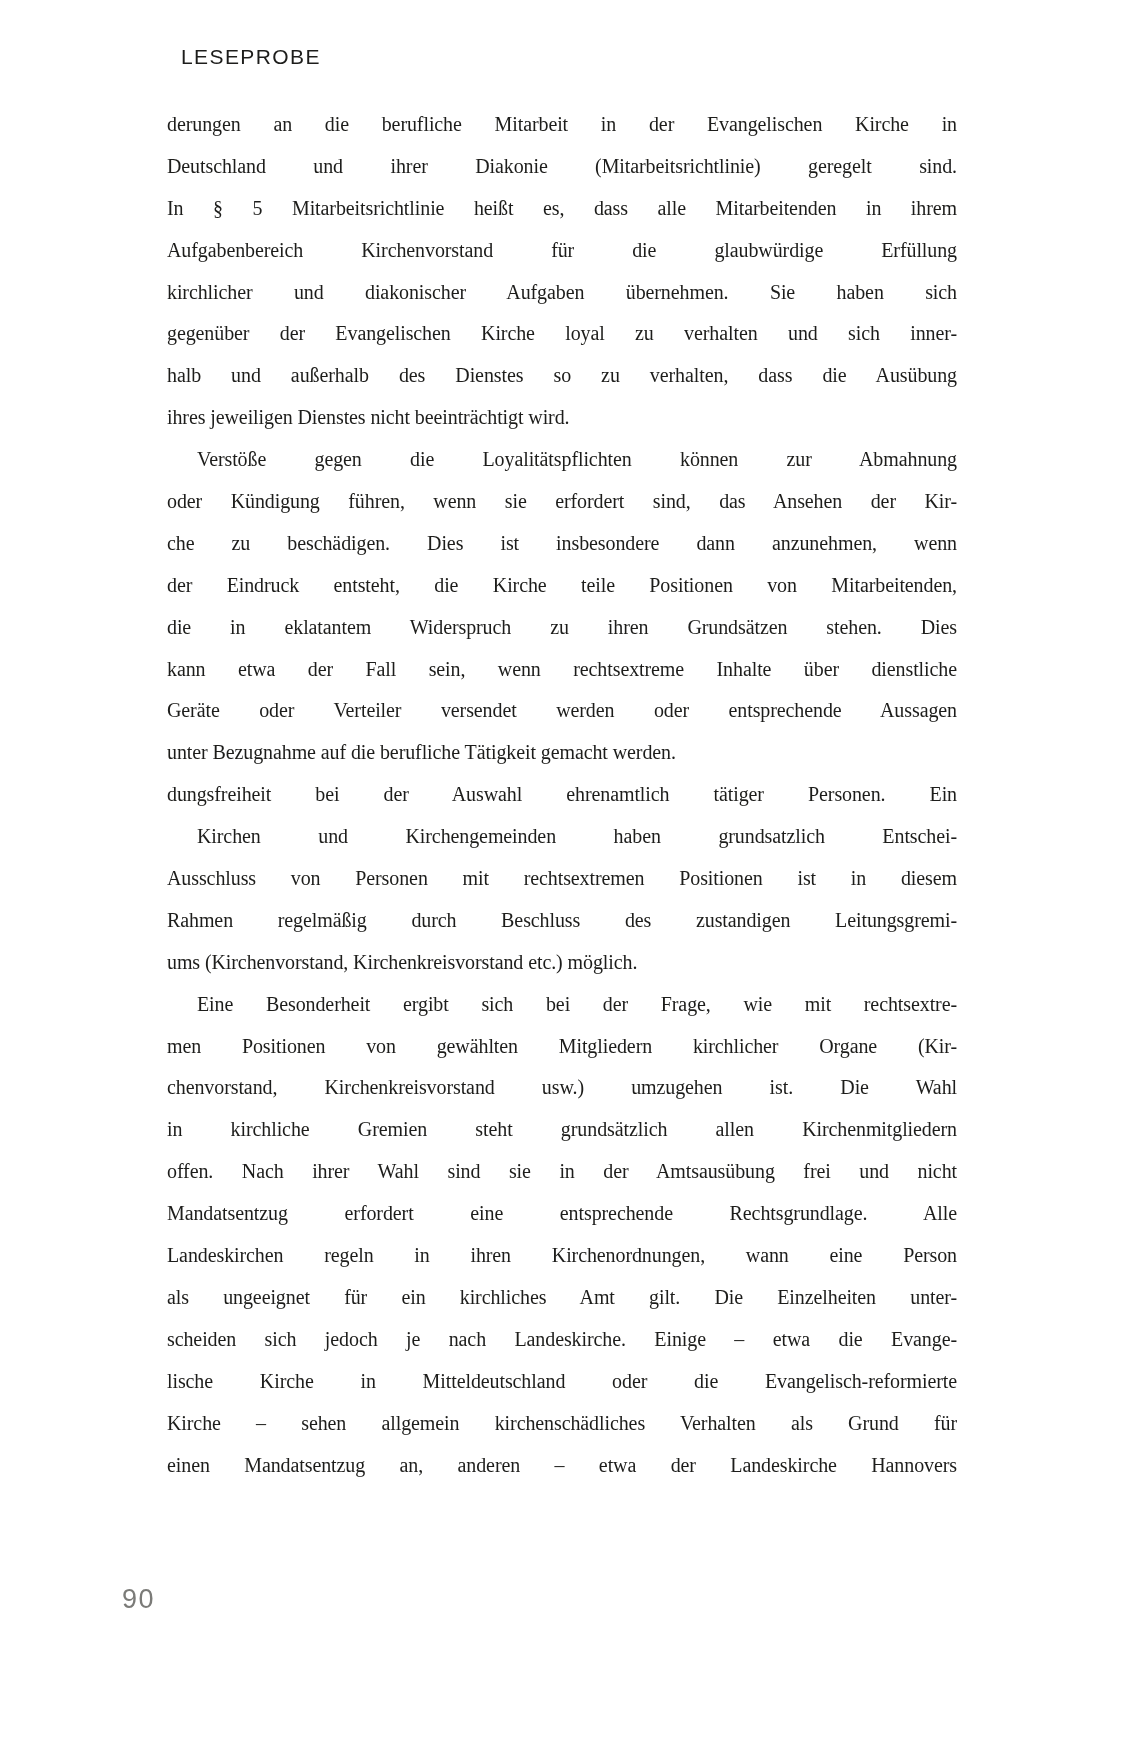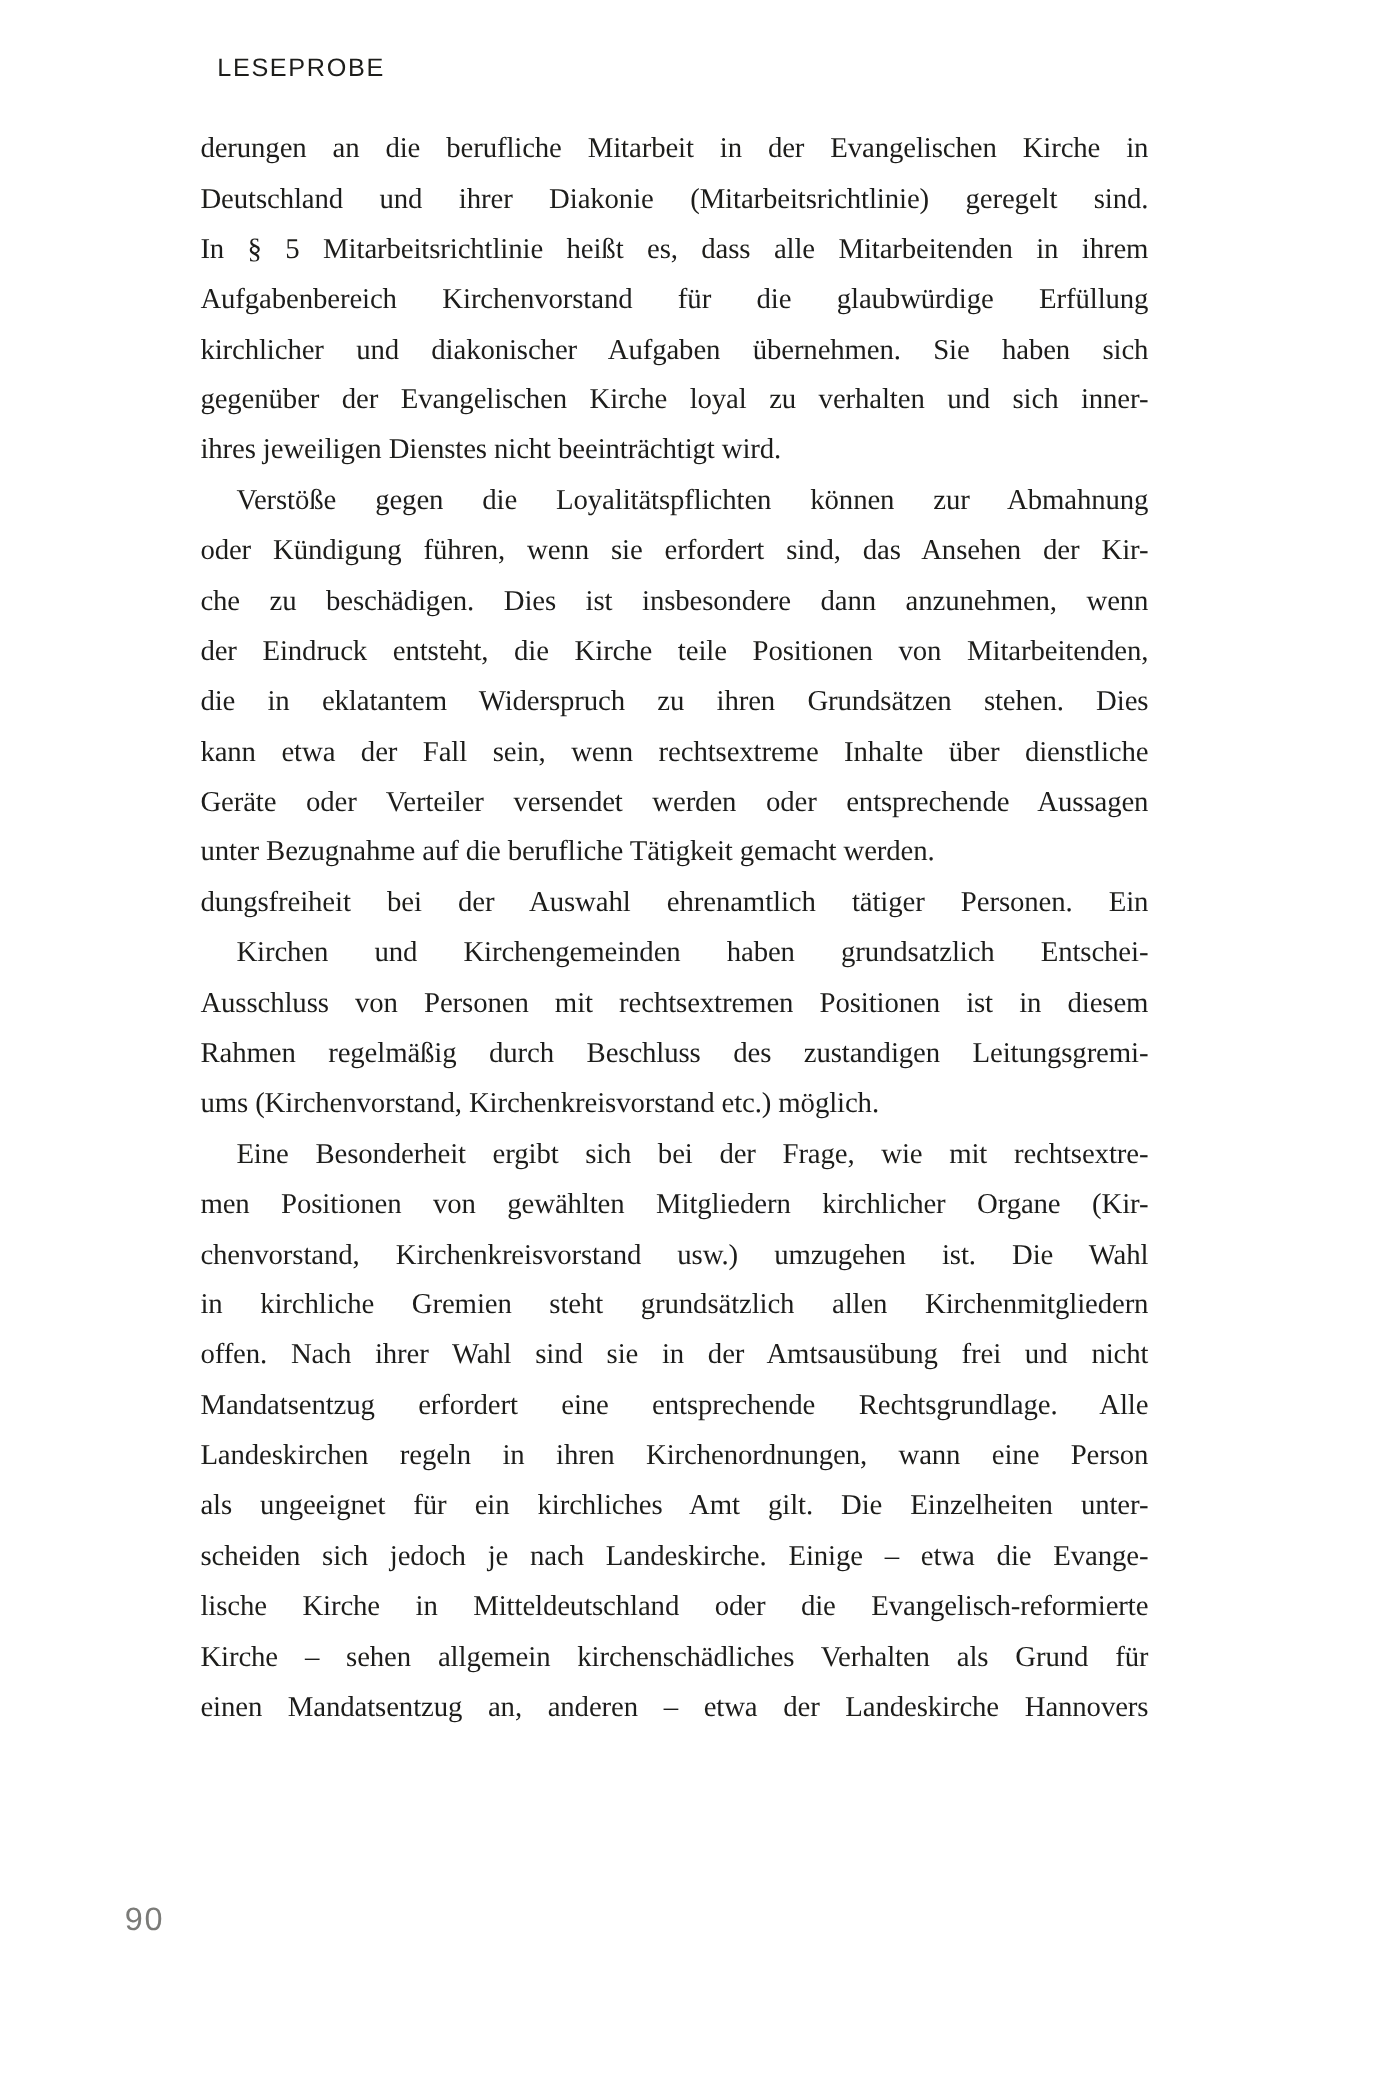--- a/index.html
+++ b/index.html
@@ -24,21 +24,21 @@
     font-size: 21px;
     font-weight: 400;
     letter-spacing: 1.4px;
     color: var(--text, #1d1d1b);
   }
   .textblock {
     position: absolute;
     left: 167px;
     top: 104px;
     width: 790px;
-    font-size: 24px;
+    font-size: 20px;
     line-height: 41.9px;
     letter-spacing: -0.1px;
   }
   .para {
     margin: 0;
     padding: 0;
   }
   .line {
     height: 41.9px;
     overflow: hidden;
@@ -46,21 +46,21 @@
     text-align-last: justify;
   }
   .line.indent {
     text-indent: 30px;
   }
   .line.last {
     text-align-last: left;
   }
   .page-number {
     position: absolute;
-    left: 104px;
+    left: 122px;
     top: 1584px;
     font-family: "Liberation Sans", sans-serif;
     font-size: 27px;
     font-weight: 400;
     letter-spacing: 1.5px;
     color: var(--pagenum, #7b7b78);
   }
 </style>
 </head>
 <body>
@@ -69,20 +69,21 @@
   <div class="header-label">LESEPROBE</div>
 
   <main class="textblock">
       <div class="para">
         <div class="line">derungen an die berufliche Mitarbeit in der Evangelischen Kirche in</div>
         <div class="line">Deutschland und ihrer Diakonie (Mitarbeitsrichtlinie) geregelt sind.</div>
         <div class="line">In § 5 Mitarbeitsrichtlinie heißt es, dass alle Mitarbeitenden in ihrem</div>
         <div class="line">Aufgabenbereich Kirchenvorstand für die glaubwürdige Erfüllung</div>
         <div class="line">kirchlicher und diakonischer Aufgaben übernehmen. Sie haben sich</div>
         <div class="line">gegenüber der Evangelischen Kirche loyal zu verhalten und sich inner-</div>
+        <div class="line">halb und außerhalb des Dienstes so zu verhalten, dass die Ausübung</div>
         <div class="line last">ihres jeweiligen Dienstes nicht beeinträchtigt wird.</div>
       </div>
       <div class="para">
         <div class="line indent">Verstöße gegen die Loyalitätspflichten können zur Abmahnung</div>
         <div class="line">oder Kündigung führen, wenn sie erfordert sind, das Ansehen der Kir-</div>
         <div class="line">che zu beschädigen. Dies ist insbesondere dann anzunehmen, wenn</div>
         <div class="line">der Eindruck entsteht, die Kirche teile Positionen von Mitarbeitenden,</div>
         <div class="line">die in eklatantem Widerspruch zu ihren Grundsätzen stehen. Dies</div>
         <div class="line">kann etwa der Fall sein, wenn rechtsextreme Inhalte über dienstliche</div>
         <div class="line">Geräte oder Verteiler versendet werden oder entsprechende Aussagen</div>

